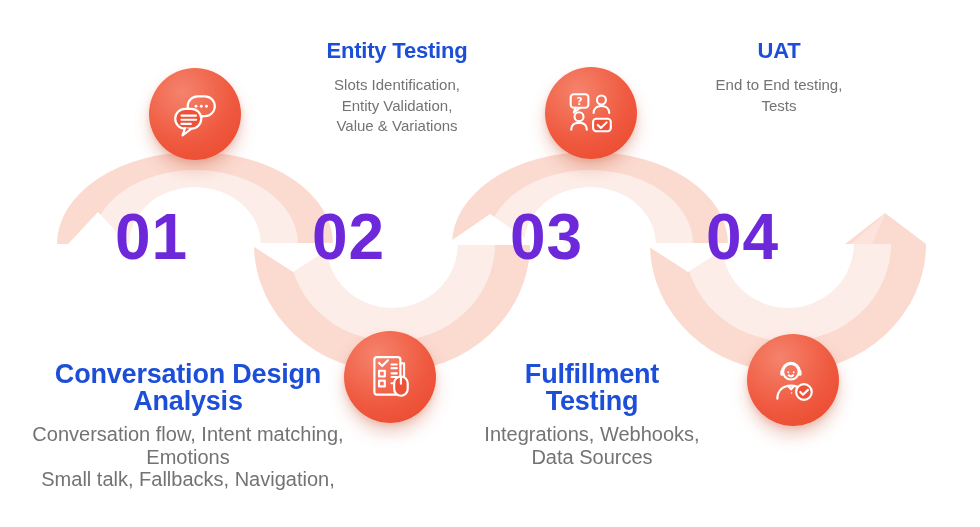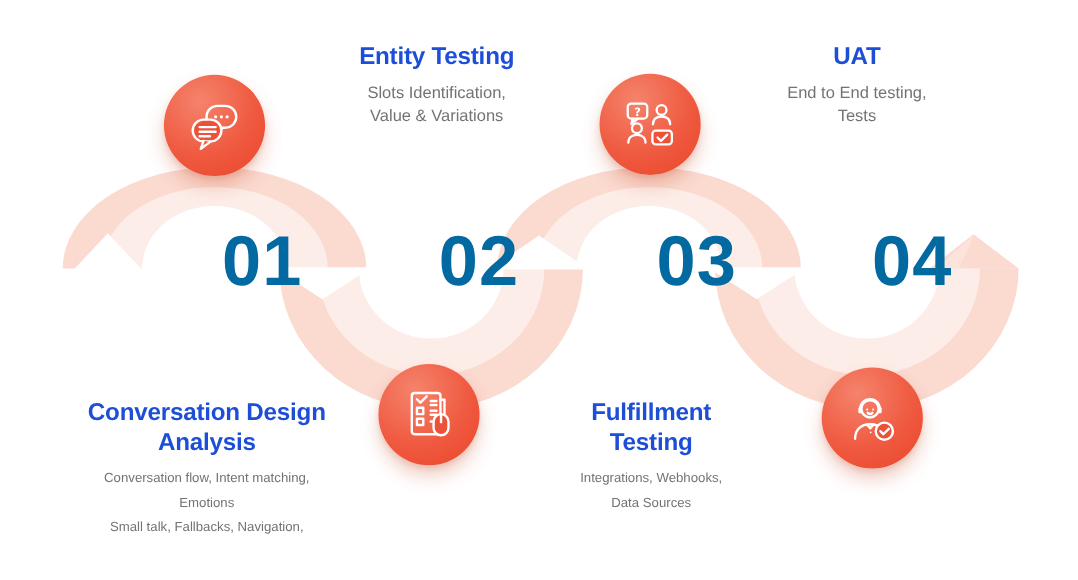--- a/index.html
+++ b/index.html
@@ -4,22 +4,22 @@
 <style>
   html,body{margin:0;padding:0;background:#ffffff;}
   .stage{
     position:relative;width:980px;height:527px;overflow:hidden;background:#ffffff;
     font-family:"Liberation Sans","DejaVu Sans",sans-serif;
   }
   .ribbon-svg{position:absolute;left:0;top:0;width:980px;height:527px;}
 
   .step-number{
     position:absolute;top:207px;width:160px;height:60px;line-height:60px;
-    text-align:right;font-size:64px;font-weight:700;letter-spacing:1px;
-    color:#0369a1;user-select:none;
+    text-align:left;font-size:64px;font-weight:700;letter-spacing:1px;
+    color:#6d28d9;user-select:none;
   }
   .num-1{left:115px;} .num-2{left:312px;} .num-3{left:510px;} .num-4{left:706px;}
 
   .icon-badge{
     position:absolute;width:92px;height:92px;border-radius:50%;
     background:radial-gradient(circle at 36% 26%, #F5836C 0%, #EF5A40 55%, #EA4529 100%);
     box-shadow:0 10px 16px rgba(205,95,65,.30), 0 3px 5px rgba(205,95,65,.18);
     display:flex;align-items:center;justify-content:center;
   }
   .badge-1{left:149px;top:68px;}
@@ -29,23 +29,23 @@
   .icon-badge svg{width:50px;height:50px;display:block;}
 
   .tb{position:absolute;text-align:center;}
   .tb h2{
     margin:0 auto;font-weight:700;color:#1d4ed8;letter-spacing:-0.2px;
   }
   .tb .detail{color:#737373;}
   .tb-top h2{font-size:22px;line-height:26px;}
   .tb-top .details{margin-top:11px;}
   .tb-top .detail{font-size:15px;line-height:20.5px;}
-  .tb-bottom h2{font-size:22px;line-height:27px;}
+  .tb-bottom h2{font-size:27px;line-height:27px;}
   .tb-bottom .details{margin-top:8px;}
-  .tb-bottom .detail{font-size:12px;line-height:22.5px;}
+  .tb-bottom .detail{font-size:20px;line-height:22.5px;}
 
   .tb-step2{left:247px;top:38px;width:300px;}
   .tb-step4{left:629px;top:38px;width:300px;}
   .tb-step1{left:28px;top:361px;width:320px;}
   .tb-step1 h2{max-width:290px;}
   .tb-step3{left:442px;top:361px;width:300px;}
   .tb-step3 h2{max-width:170px;}
 </style>
 </head>
 <body>
@@ -151,20 +151,21 @@
       <div class="detail">Conversation flow, Intent matching,</div>
       <div class="detail">Emotions</div>
       <div class="detail">Small talk, Fallbacks, Navigation,</div>
     </div>
   </div>
 
   <div class="tb tb-top tb-step2">
     <h2>Entity Testing</h2>
     <div class="details">
       <div class="detail">Slots Identification,</div>
+      <div class="detail">Entity Validation,</div>
       <div class="detail">Value &amp; Variations</div>
     </div>
   </div>
 
   <div class="tb tb-bottom tb-step3">
     <h2>Fulfillment Testing</h2>
     <div class="details">
       <div class="detail">Integrations, Webhooks,</div>
       <div class="detail">Data Sources</div>
     </div>

